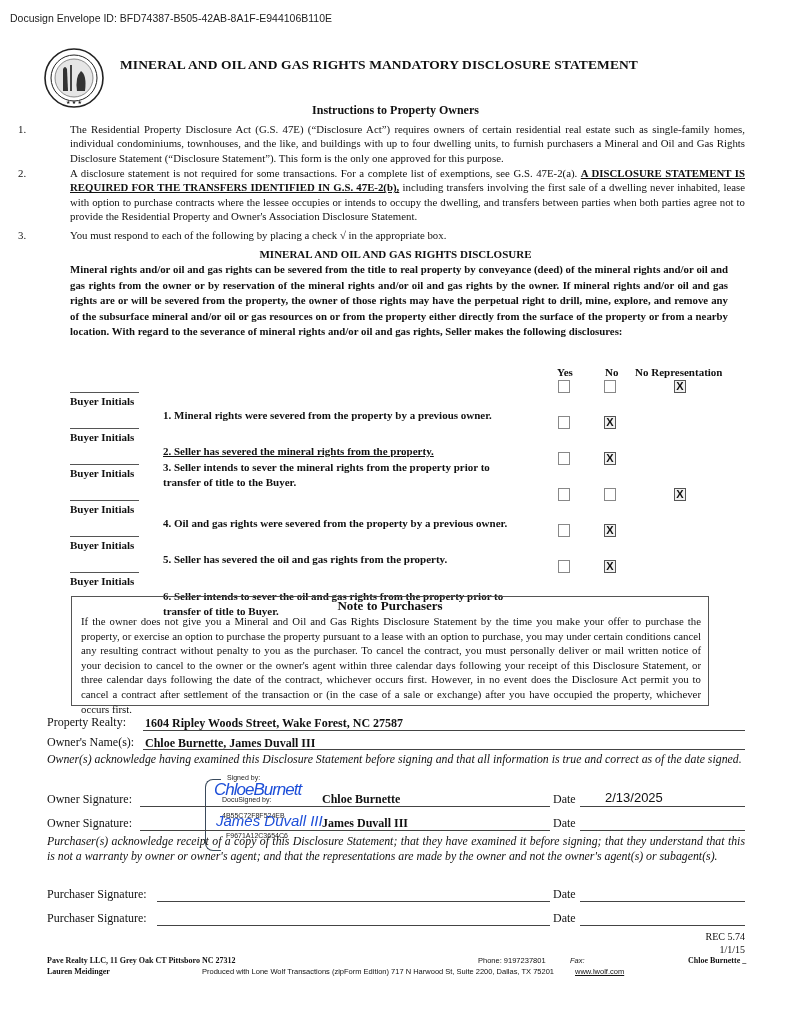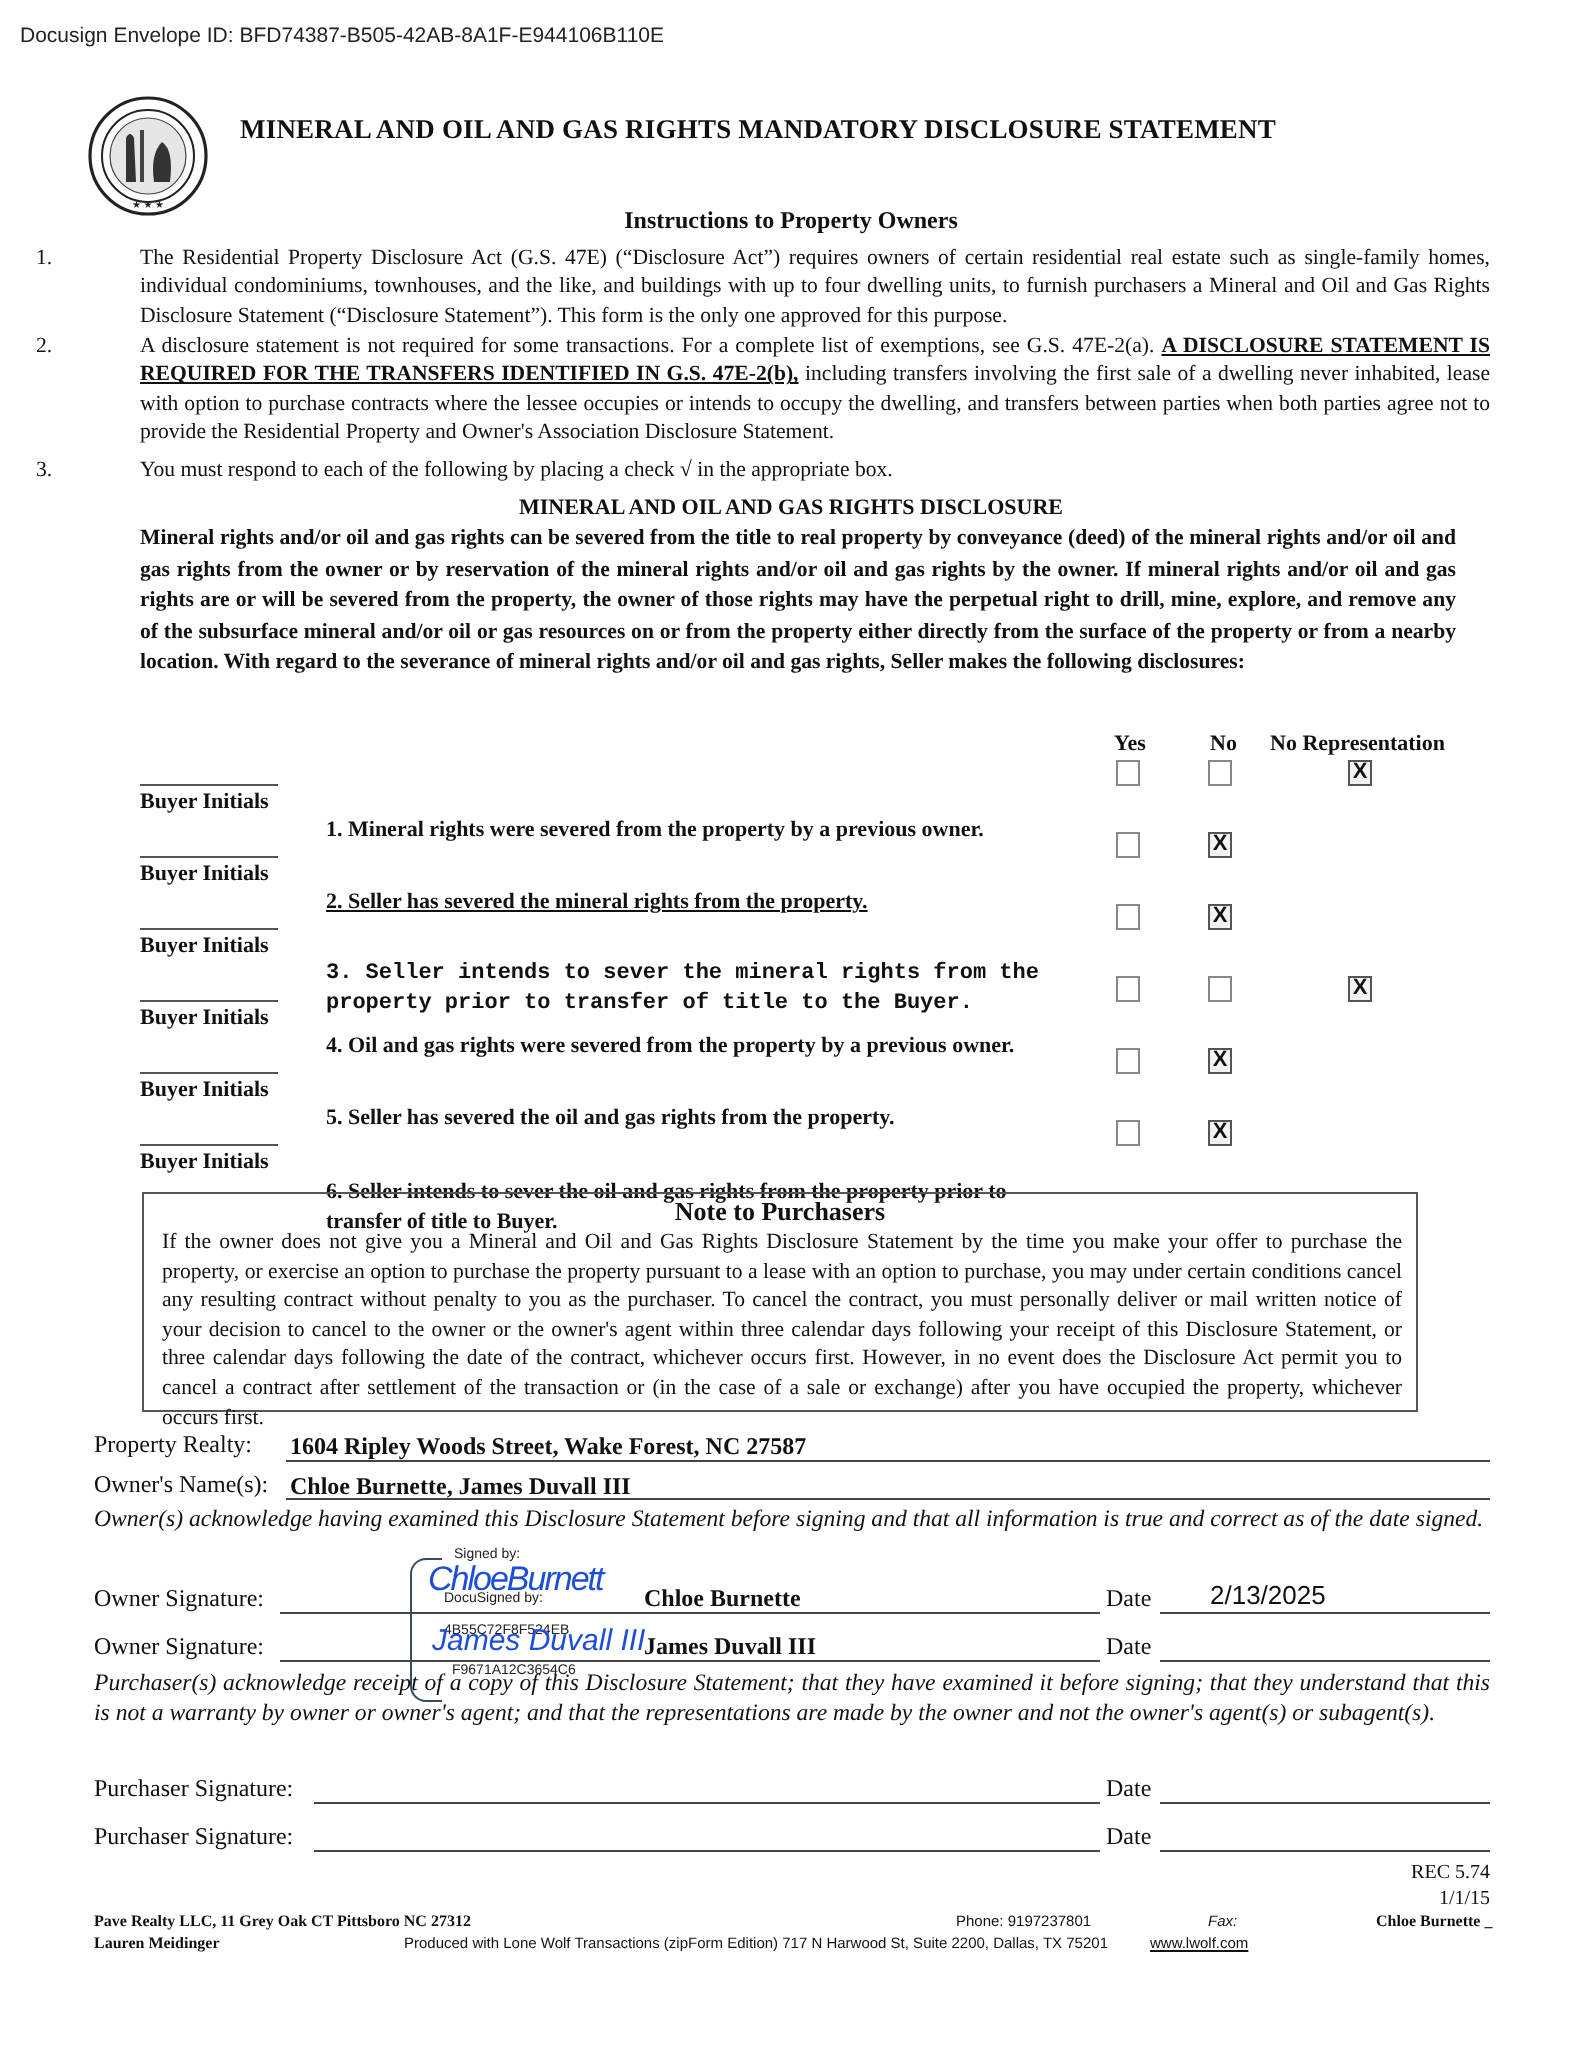--- a/index.html
+++ b/index.html
@@ -90,21 +90,21 @@
   <div class="abs initline" style="top:428px;"></div>
   <div class="abs initlbl" style="top:431px;">Buyer Initials</div>
   <div class="abs qtext" style="top:416px;text-decoration:underline;">2. Seller has severed the mineral rights from the property.</div>
   <div class="abs cb" style="left:558px; top:416px;"></div>
   <div class="abs cb checked" style="left:604px; top:416px;">X</div>
 </div>
 
 <div>
   <div class="abs initline" style="top:464px;"></div>
   <div class="abs initlbl" style="top:467px;">Buyer Initials</div>
-  <div class="abs qtext" style="top:452px;font-family:Liberation Mono, monospace;">3. Seller intends to sever the mineral rights from the property prior to transfer of title to the Buyer.</div>
+  <div class="abs qtext" style="top:432px;">3. Seller intends to sever the mineral rights from the property prior to transfer of title to the Buyer.</div>
   <div class="abs cb" style="left:558px; top:452px;"></div>
   <div class="abs cb checked" style="left:604px; top:452px;">X</div>
 </div>
 
 <div>
   <div class="abs initline" style="top:500px;"></div>
   <div class="abs initlbl" style="top:503px;">Buyer Initials</div>
   <div class="abs qtext" style="top:488px;">4. Oil and gas rights were severed from the property by a previous owner.</div>
   <div class="abs cb" style="left:558px; top:488px;"></div>
   <div class="abs cb" style="left:604px; top:488px;"></div>
@@ -175,15 +175,15 @@
 <div class="abs datelbl" style="left:553px; top:911px;">Date</div>
 <div class="abs uline" style="left:580px; top:925px; width:165px;"></div>
 
 <div class="abs rec" style="left:645px; top:931px; width:100px;">REC 5.74</div>
 <div class="abs rec" style="left:645px; top:944px; width:100px;">1/1/15</div>
 
 <div class="abs footer-b" style="left:47px; top:956px;">Pave Realty LLC, 11 Grey Oak CT Pittsboro NC 27312</div>
 <div class="abs footer-b" style="left:47px; top:967px;">Lauren Meidinger</div>
 <div class="abs footer-s" style="left:202px; top:967px;">Produced with Lone Wolf Transactions (zipForm Edition) 717 N Harwood St, Suite 2200, Dallas, TX  75201</div>
 <div class="abs footer-s" style="left:478px; top:956px;">Phone: 9197237801</div>
-<div class="abs footer-s" style="left:604px; top:956px;font-style:italic;">Fax:</div>
+<div class="abs footer-s" style="left:570px; top:956px;font-style:italic;">Fax:</div>
 <div class="abs footer-s" style="left:575px; top:967px; text-decoration:underline;">www.lwolf.com</div>
 <div class="abs footer-b" style="left:688px; top:956px;">Chloe Burnette _</div>
 
 </body></html>

